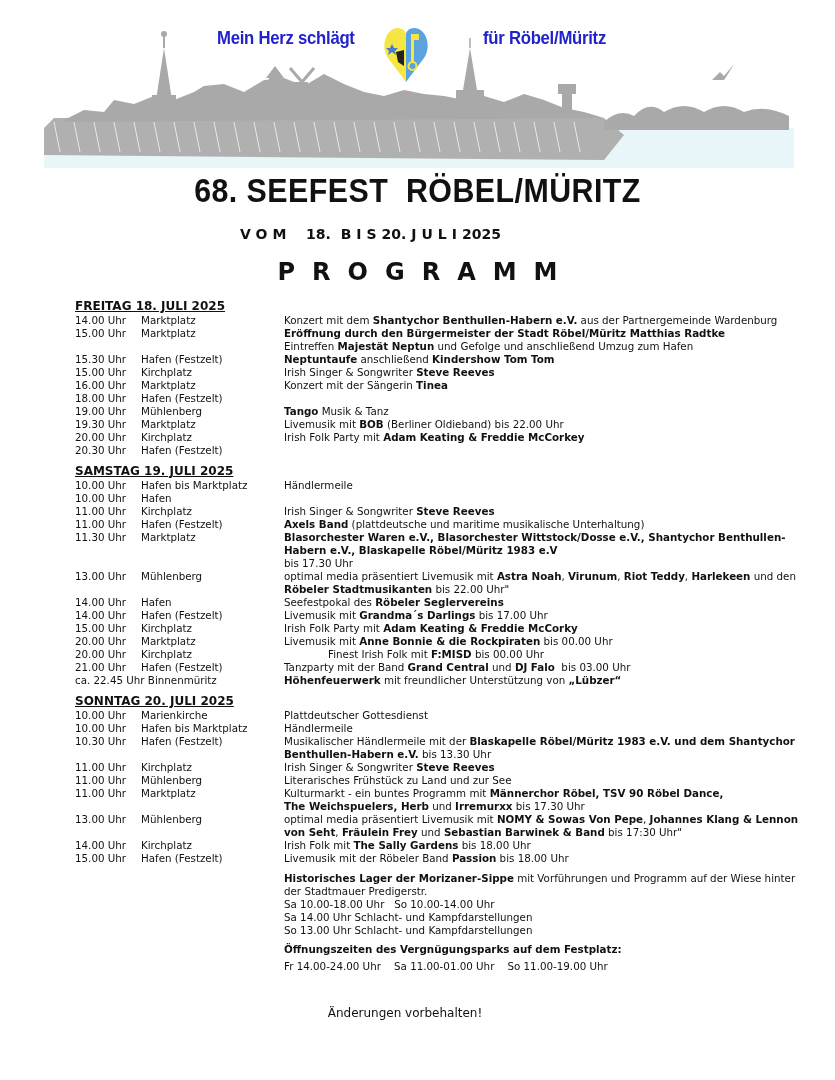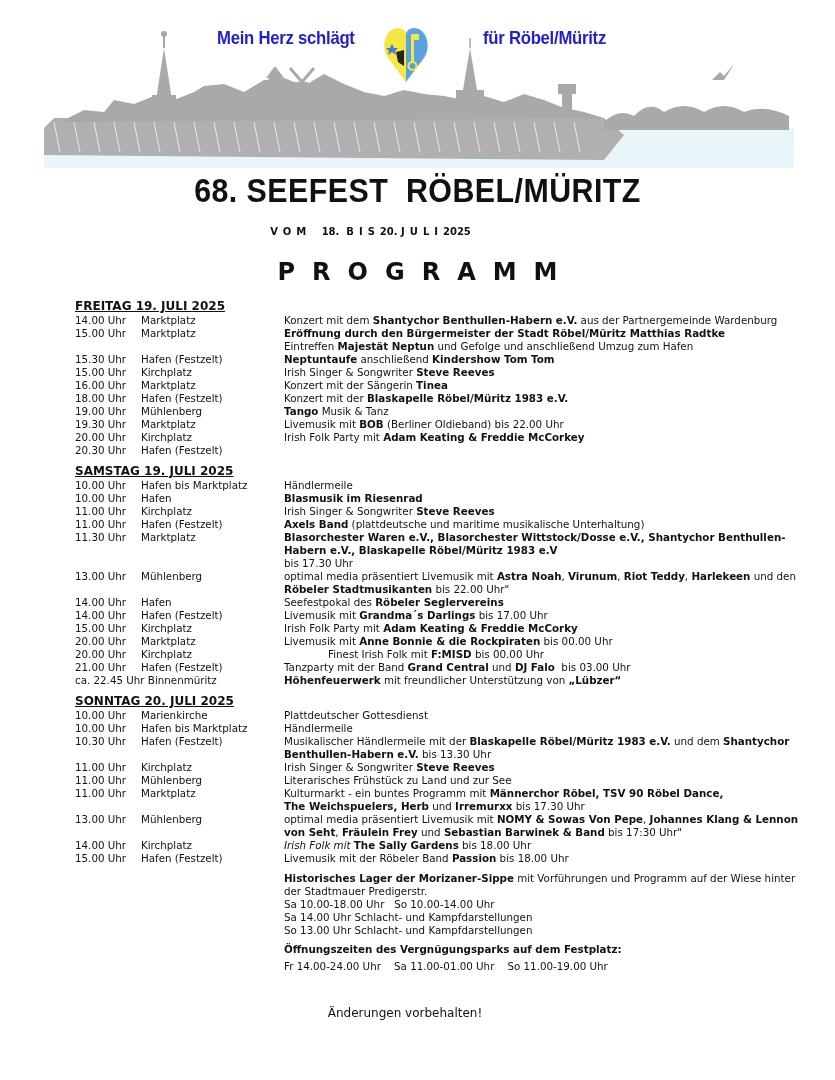--- a/index.html
+++ b/index.html
@@ -9,21 +9,21 @@
   .header svg { position:absolute; left:0; top:0; }
   .slogan { position:absolute; top:27px; font-family:"Liberation Sans", sans-serif;
             font-weight:bold; font-size:19px; color:#2222cc; letter-spacing:-0.3px;
             transform:scaleX(0.88); transform-origin:left top; white-space:nowrap; }
   .slogan.left { left:173px; }
   .slogan.right { left:439px; }
   .title { position:absolute; top:172px; left:0; width:835px; text-align:center;
            font-family:"Liberation Sans", sans-serif; font-weight:bold; font-size:33px;
            letter-spacing:0.5px; transform:scaleX(0.92); transform-origin:center top; }
   .dates { position:absolute; top:226px; left:0; width:741px; text-align:center;
-           font-family:"DejaVu Sans", sans-serif; font-weight:bold; font-size:10px; }
+           font-family:"DejaVu Sans", sans-serif; font-weight:bold; font-size:14px; }
   .dates .sp { letter-spacing:5px; }
   .programm { position:absolute; top:258px; left:0; width:835px; text-align:center;
               font-family:"DejaVu Sans", sans-serif; font-weight:bold; font-size:24px;
               letter-spacing:17px; padding-left:17px; box-sizing:border-box; }
   .program { position:absolute; left:75px; top:299px; width:730px; font-size:10.3px; line-height:13px; }
   .day-heading { font-weight:bold; font-size:12px; text-decoration:underline; line-height:15px; margin-top:0; }
   .day { margin-bottom:7px; }
   .row { display:flex; }
   .time { width:66px; flex:none; white-space:nowrap; }
   .loc { width:143px; flex:none; white-space:nowrap; }
@@ -122,21 +122,21 @@
   <span class="sp">VOM</span>&nbsp;&nbsp;
   <span>18.</span>&nbsp;
   <span class="sp">BIS</span><span>20.</span>&nbsp;<span class="sp">JULI</span><span>2025</span>
 </div>
 
 <div class="programm">PROGRAMM</div>
 
 <div class="program">
   <div id="days">
       <div class="day">
-        <div class="day-heading">FREITAG 19. JULI 2025</div>
+        <div class="day-heading">FREITAG 18. JULI 2025</div>
         <div class="row">
           <div class="time">14.00 Uhr</div>
           <div class="loc">Marktplatz</div>
           <div class="desc"><span style="white-space: pre-wrap;">Konzert mit dem </span><b style="white-space: pre-wrap;">Shantychor Benthullen-Habern e.V.</b><span style="white-space: pre-wrap;"> aus der Partnergemeinde Wardenburg</span></div>
         </div>
         <div class="row">
           <div class="time">15.00 Uhr</div>
           <div class="loc">Marktplatz</div>
           <div class="desc"><b style="white-space: pre-wrap;">Eröffnung durch den Bürgermeister der Stadt Röbel/Müritz Matthias Radtke</b></div>
         </div>
@@ -156,21 +156,20 @@
           <div class="desc"><span style="white-space: pre-wrap;">Irish Singer &amp; Songwriter </span><b style="white-space: pre-wrap;">Steve Reeves</b></div>
         </div>
         <div class="row">
           <div class="time">16.00 Uhr</div>
           <div class="loc">Marktplatz</div>
           <div class="desc"><span style="white-space: pre-wrap;">Konzert mit der Sängerin </span><b style="white-space: pre-wrap;">Tinea</b></div>
         </div>
         <div class="row">
           <div class="time">18.00 Uhr</div>
           <div class="loc">Hafen (Festzelt)</div>
-          <div class="desc"><span style="white-space: pre-wrap;">Konzert mit der </span><b style="white-space: pre-wrap;">Blaskapelle Röbel/Müritz 1983 e.V.</b></div>
         </div>
         <div class="row">
           <div class="time">19.00 Uhr</div>
           <div class="loc">Mühlenberg</div>
           <div class="desc"><b style="white-space: pre-wrap;">Tango</b><span style="white-space: pre-wrap;"> Musik &amp; Tanz</span></div>
         </div>
         <div class="row">
           <div class="time">19.30 Uhr</div>
           <div class="loc">Marktplatz</div>
           <div class="desc"><span style="white-space: pre-wrap;">Livemusik mit </span><b style="white-space: pre-wrap;">BOB</b><span style="white-space: pre-wrap;"> (Berliner Oldieband) bis 22.00 Uhr</span></div>
@@ -188,21 +187,20 @@
       <div class="day">
         <div class="day-heading">SAMSTAG 19. JULI 2025</div>
         <div class="row">
           <div class="time">10.00 Uhr</div>
           <div class="loc">Hafen bis Marktplatz</div>
           <div class="desc"><span style="white-space: pre-wrap;">Händlermeile</span></div>
         </div>
         <div class="row">
           <div class="time">10.00 Uhr</div>
           <div class="loc">Hafen</div>
-          <div class="desc"><b style="white-space: pre-wrap;">Blasmusik im Riesenrad</b></div>
         </div>
         <div class="row">
           <div class="time">11.00 Uhr</div>
           <div class="loc">Kirchplatz</div>
           <div class="desc"><span style="white-space: pre-wrap;">Irish Singer &amp; Songwriter </span><b style="white-space: pre-wrap;">Steve Reeves</b></div>
         </div>
         <div class="row">
           <div class="time">11.00 Uhr</div>
           <div class="loc">Hafen (Festzelt)</div>
           <div class="desc"><b style="white-space: pre-wrap;">Axels Band</b><span style="white-space: pre-wrap;"> (plattdeutsche und maritime musikalische Unterhaltung)</span></div>
@@ -260,21 +258,21 @@
           <div class="desc"><span style="white-space: pre-wrap;">Plattdeutscher Gottesdienst</span></div>
         </div>
         <div class="row">
           <div class="time">10.00 Uhr</div>
           <div class="loc">Hafen bis Marktplatz</div>
           <div class="desc"><span style="white-space: pre-wrap;">Händlermeile</span></div>
         </div>
         <div class="row">
           <div class="time">10.30 Uhr</div>
           <div class="loc">Hafen (Festzelt)</div>
-          <div class="desc"><span style="white-space: pre-wrap;">Musikalischer Händlermeile mit der </span><b style="white-space: pre-wrap;">Blaskapelle Röbel/Müritz 1983 e.V.</b><span style="white-space: pre-wrap;"> und dem </span><b style="white-space: pre-wrap;">Shantychor Benthullen-Habern e.V.</b><span style="white-space: pre-wrap;"> bis 13.30 Uhr</span></div>
+          <div class="desc"><span style="white-space: pre-wrap;">Musikalischer Händlermeile mit der </span><b style="white-space: pre-wrap;">Blaskapelle Röbel/Müritz 1983 e.V.</b><span style="white-space: pre-wrap; font-weight: bold;"> und dem </span><b style="white-space: pre-wrap;">Shantychor Benthullen-Habern e.V.</b><span style="white-space: pre-wrap;"> bis 13.30 Uhr</span></div>
         </div>
         <div class="row">
           <div class="time">11.00 Uhr</div>
           <div class="loc">Kirchplatz</div>
           <div class="desc"><span style="white-space: pre-wrap;">Irish Singer &amp; Songwriter </span><b style="white-space: pre-wrap;">Steve Reeves</b></div>
         </div>
         <div class="row">
           <div class="time">11.00 Uhr</div>
           <div class="loc">Mühlenberg</div>
           <div class="desc"><span style="white-space: pre-wrap;">Literarisches Frühstück zu Land und zur See</span></div>
@@ -285,21 +283,21 @@
           <div class="desc"><span style="white-space: pre-wrap;">Kulturmarkt - ein buntes Programm mit </span><b style="white-space: pre-wrap;">Männerchor Röbel, TSV 90 Röbel Dance,</b><br><b style="white-space: pre-wrap;">The Weichspuelers, Herb</b><span style="white-space: pre-wrap;"> und </span><b style="white-space: pre-wrap;">Irremurxx</b><span style="white-space: pre-wrap;"> bis 17.30 Uhr</span></div>
         </div>
         <div class="row">
           <div class="time">13.00 Uhr</div>
           <div class="loc">Mühlenberg</div>
           <div class="desc"><span style="white-space: pre-wrap;">optimal media präsentiert Livemusik mit </span><b style="white-space: pre-wrap;">NOMY &amp; Sowas Von Pepe</b><span style="white-space: pre-wrap;">, </span><b style="white-space: pre-wrap;">Johannes Klang &amp; Lennon von Seht</b><span style="white-space: pre-wrap;">, </span><b style="white-space: pre-wrap;">Fräulein Frey</b><span style="white-space: pre-wrap;"> und </span><b style="white-space: pre-wrap;">Sebastian Barwinek &amp; Band</b><span style="white-space: pre-wrap;"> bis 17:30 Uhr"</span></div>
         </div>
         <div class="row">
           <div class="time">14.00 Uhr</div>
           <div class="loc">Kirchplatz</div>
-          <div class="desc"><span style="white-space: pre-wrap; font-style: italic;">Irish Folk mit </span><b style="white-space: pre-wrap;">The Sally Gardens</b><span style="white-space: pre-wrap;"> bis 18.00 Uhr</span></div>
+          <div class="desc"><span style="white-space: pre-wrap;">Irish Folk mit </span><b style="white-space: pre-wrap;">The Sally Gardens</b><span style="white-space: pre-wrap;"> bis 18.00 Uhr</span></div>
         </div>
         <div class="row">
           <div class="time">15.00 Uhr</div>
           <div class="loc">Hafen (Festzelt)</div>
           <div class="desc"><span style="white-space: pre-wrap;">Livemusik mit der Röbeler Band </span><b style="white-space: pre-wrap;">Passion</b><span style="white-space: pre-wrap;"> bis 18.00 Uhr</span></div>
         </div>
       </div>
     </div>
   <div class="extras">
     <div class="p"><b>Historisches Lager der Morizaner-Sippe</b><span> mit Vorführungen und Programm auf der Wiese hinter der Stadtmauer Predigerstr.</span></div>

